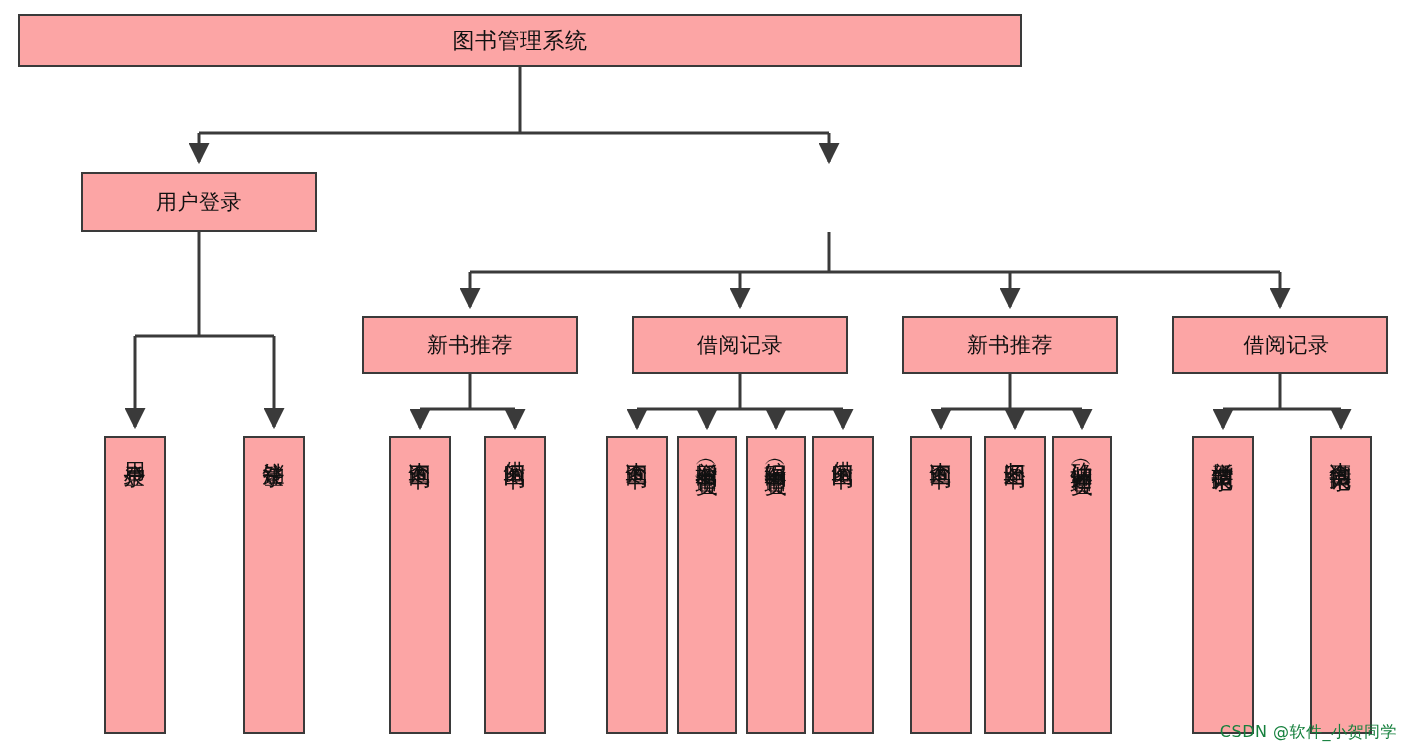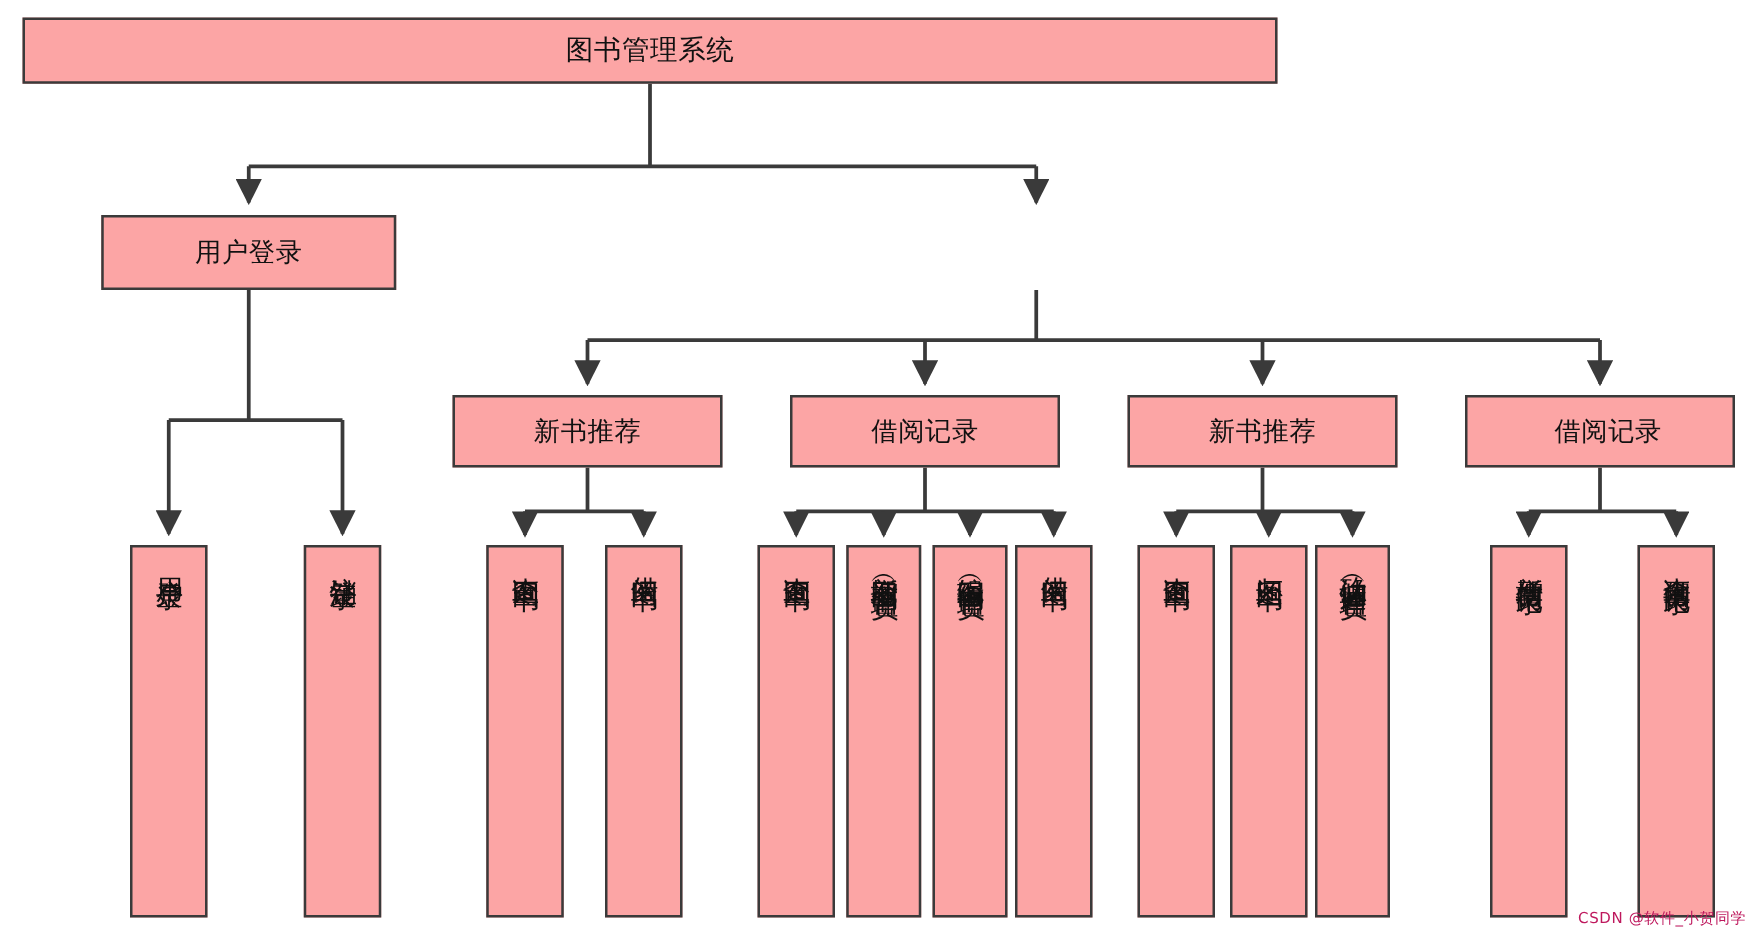--- a/index.html
+++ b/index.html
@@ -58,22 +58,22 @@
     text-orientation: upright;
     font-size: 22px;
     line-height: 1.05;
     letter-spacing: 2px;
     white-space: nowrap;
   }
   #watermark {
     position: absolute;
     right: 8px;
     bottom: 4px;
-    font-size: 12px;
-    color: #be185d;
+    font-size: 16px;
+    color: #15803d;
     letter-spacing: 0.5px;
     white-space: nowrap;
     font-family: "DejaVu Sans", "Liberation Sans", sans-serif;
   }
 </style>
 </head>
 <body>
 
 <div id="canvas">
 

